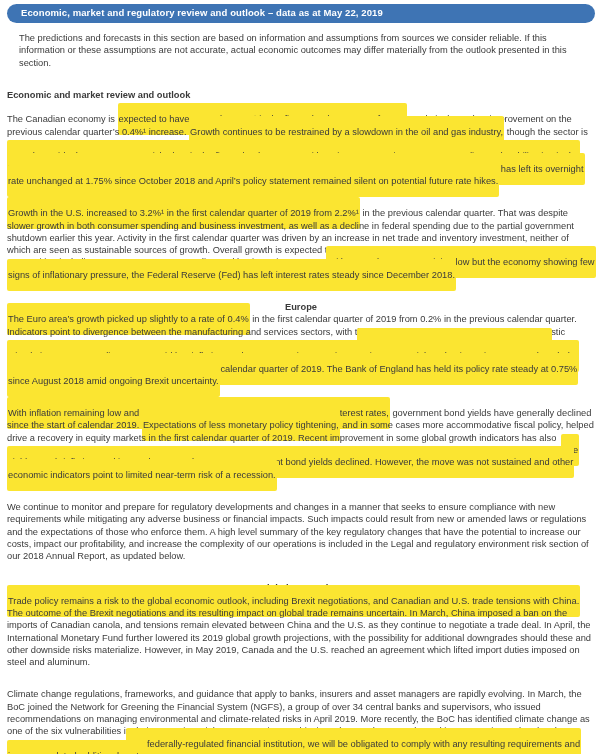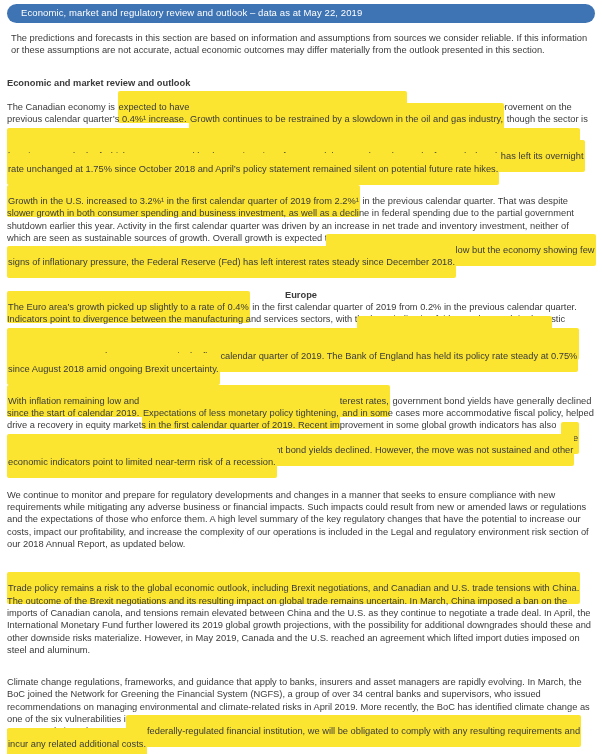--- a/index.html
+++ b/index.html
@@ -8,26 +8,26 @@
     --txt:#3a3a3a;
   }
   *{box-sizing:border-box;}
   html,body{margin:0;padding:0;}
   body{
     width:602px;height:754px;overflow:hidden;background:#ffffff;
     font-family:"Liberation Sans",sans-serif;color:var(--txt);
   }
   .page{padding:4px 7px 0 7px;}
   .header-bar{
-    background:var(--bar);color:#ffffff;font-weight:normal;
+    background:var(--bar);color:#ffffff;font-weight:bold;
     font-size:9.5px;line-height:10px;
     padding:4px 14px 5px 14px;border-radius:10px;
     margin-bottom:9px;letter-spacing:.1px;
   }
-  .intro{font-size:9.3px;line-height:12.3px;margin:0 0 9px 4px;}
+  .intro{font-size:9.3px;line-height:12.3px;margin:0 0 9px 12px;}
   .group{margin-top:20px;}
   .heading{font-size:9.3px;line-height:12.3px;font-weight:bold;}
   .heading.bold-italic{text-align:center;}
   p.body{margin:0;font-size:9.3px;line-height:12.3px;}
   mark{
     background:var(--hl);color:inherit;padding:11px 1px;border-radius:2px;
     box-decoration-break:clone;-webkit-box-decoration-break:clone;
   }
 </style>
 </head>

